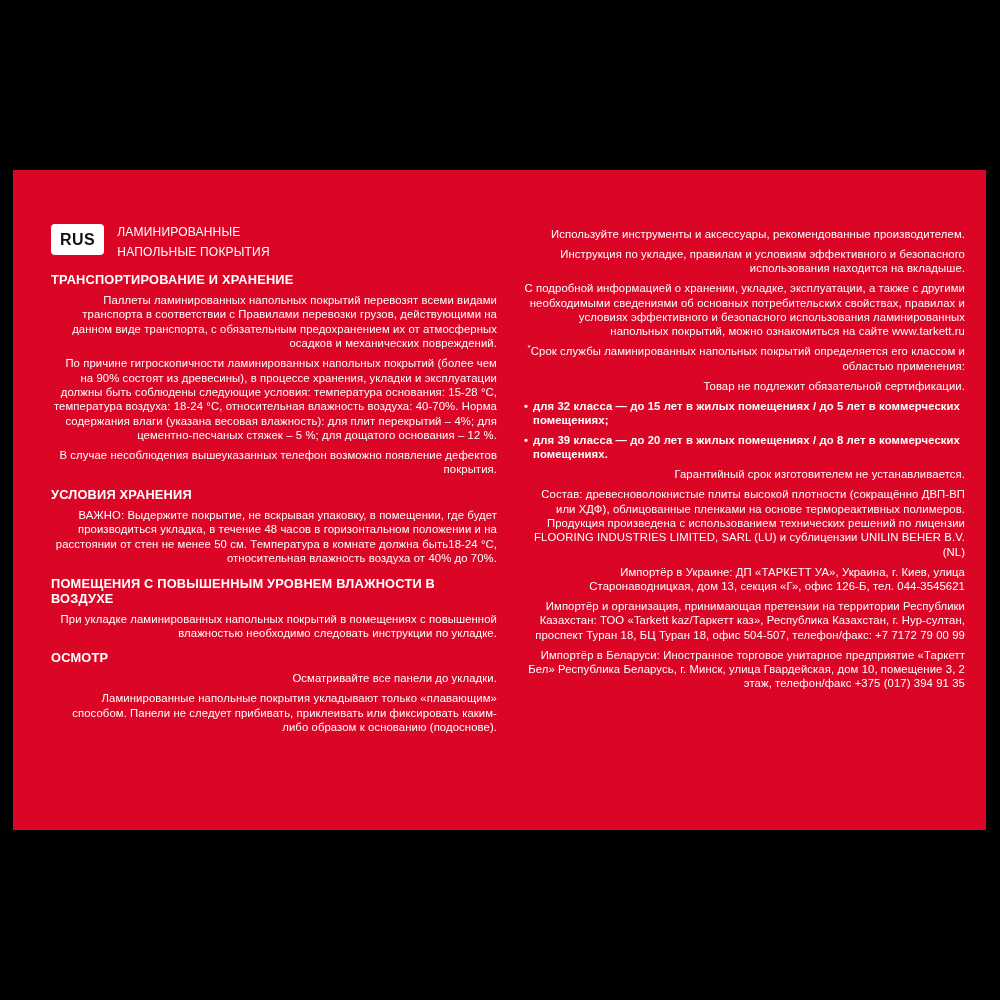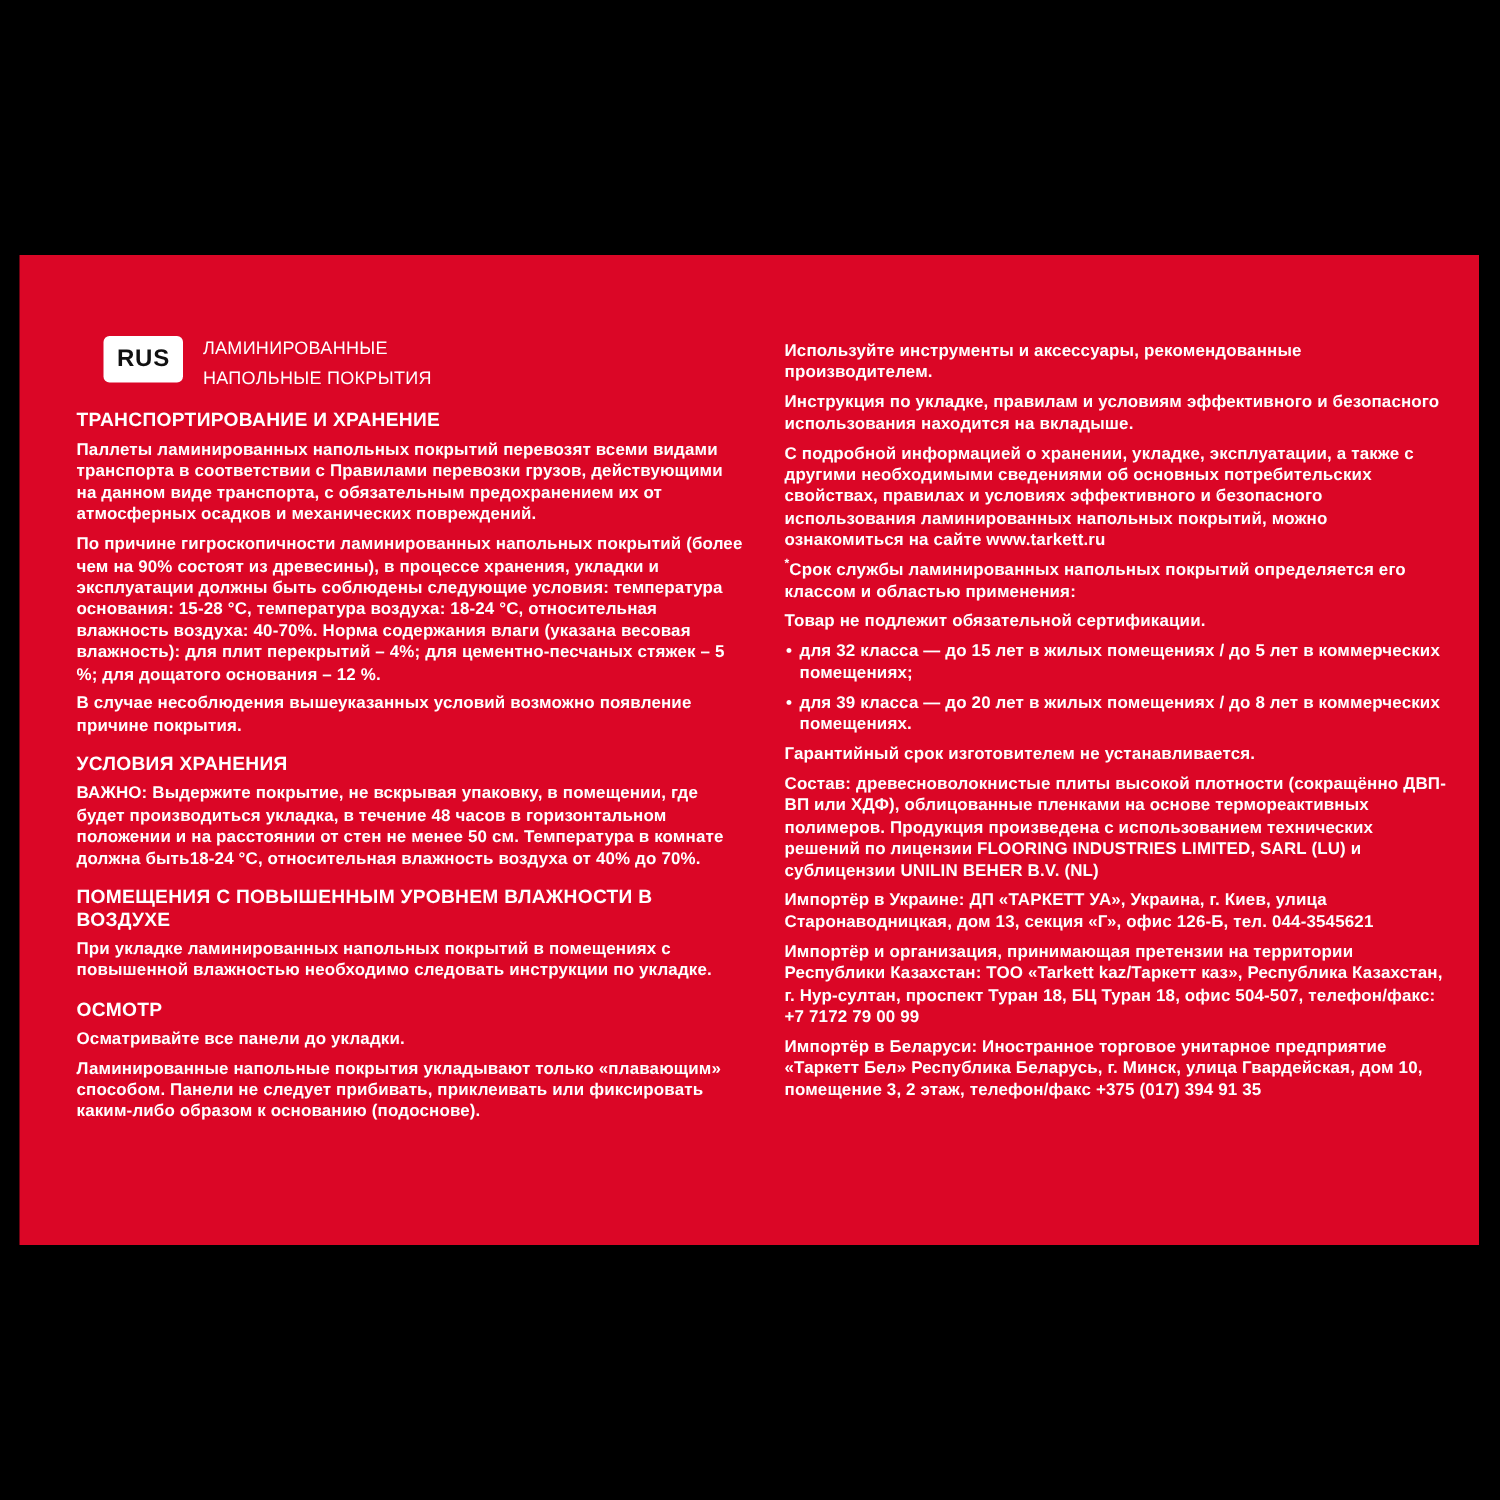--- a/index.html
+++ b/index.html
@@ -14,36 +14,36 @@
     background:var(--card,#DB0626);
     box-sizing:border-box;
     padding:52px 21px 40px 38px;
     display:flex;
     color:var(--text,#fff);
     overflow:hidden;
   }
   .col-left{width:446px;flex:0 0 446px;}
   .col-gap{width:26px;flex:0 0 26px;}
   .col-right{flex:1 1 auto;padding-top:5px;}
-  .header-row{display:flex;align-items:flex-start;margin-bottom:10px;margin-left:18px;}
+  .header-row{display:flex;align-items:flex-start;margin-bottom:10px;}
   .badge{
     background:var(--badge_bg,#fff);color:var(--badge_text,#111);
     font-weight:bold;font-size:16px;line-height:1;
     padding:8px 9px 7px 9px;border-radius:4px;letter-spacing:.5px;
     margin-top:2px;
   }
   .title{margin-left:13px;font-size:12px;line-height:20px;font-weight:normal;letter-spacing:.2px;}
   .sec-heading{
     font-size:12.8px;font-weight:bold;letter-spacing:.2px;
     margin:10px 0 6px 0;line-height:15px;
   }
   .sec-heading:first-child{margin-top:0;}
   .body-p{
-    font-size:11.3px;font-weight:bold;line-height:14.4px;
-    margin:0 0 5.5px 0;letter-spacing:.1px;
+    font-size:11.3px;font-weight:normal;line-height:14.4px;
+    margin:0 0 5.5px 0;letter-spacing:.1px;text-align:right;
   }
   .body-p sup{font-size:8px;line-height:0;}
   .bullet{
     display:flex;font-size:11.3px;font-weight:bold;line-height:14.4px;
     margin:0 0 5.5px 1px;letter-spacing:.1px;
   }
   .bullet-marker{flex:0 0 auto;width:9px;}
   .bullet-text{flex:1 1 auto;}
 </style>
 </head>
@@ -55,21 +55,21 @@
       <div class="badge">RUS</div>
       <div class="title">
         <div>ЛАМИНИРОВАННЫЕ</div>
         <div>НАПОЛЬНЫЕ ПОКРЫТИЯ</div>
       </div>
     </div>
     <div id="left-sections">
         <div class="sec-heading">ТРАНСПОРТИРОВАНИЕ И ХРАНЕНИЕ</div>
         <p class="body-p">Паллеты ламинированных напольных покрытий перевозят всеми видами транспорта в соответствии с Правилами перевозки грузов, действующими на данном виде транспорта, с обязательным предохранением их от атмосферных осадков и механических повреждений.</p>
         <p class="body-p">По причине гигроскопичности ламинированных напольных покрытий (более чем на 90% состоят из древесины), в процессе хранения, укладки и эксплуатации должны быть соблюдены следующие условия: температура основания: 15-28 °С, температура воздуха: 18-24 °С, относительная влажность воздуха: 40-70%. Норма содержания влаги (указана весовая влажность): для плит перекрытий – 4%; для цементно-песчаных стяжек – 5 %; для дощатого основания – 12 %.</p>
-        <p class="body-p">В случае несоблюдения вышеуказанных условий возможно появление причине покрытия.</p>
+        <p class="body-p">В случае несоблюдения вышеуказанных телефон возможно появление дефектов покрытия.</p>
         <div class="sec-heading">УСЛОВИЯ ХРАНЕНИЯ</div>
         <p class="body-p">ВАЖНО: Выдержите покрытие, не вскрывая упаковку, в помещении, где будет производиться укладка, в течение 48 часов в горизонтальном положении и на расстоянии от стен не менее 50 см. Температура в комнате должна быть18-24 °С, относительная влажность воздуха от 40% до 70%.</p>
         <div class="sec-heading">ПОМЕЩЕНИЯ С ПОВЫШЕННЫМ УРОВНЕМ ВЛАЖНОСТИ В ВОЗДУХЕ</div>
         <p class="body-p">При укладке ламинированных напольных покрытий в помещениях с повышенной влажностью необходимо следовать инструкции по укладке.</p>
         <div class="sec-heading">ОСМОТР</div>
         <p class="body-p">Осматривайте все панели до укладки.</p>
         <p class="body-p">Ламинированные напольные покрытия укладывают только «плавающим» способом. Панели не следует прибивать, приклеивать или фиксировать каким-либо образом к основанию (подоснове).</p>
       </div>
   </div>
   <div class="col-gap"></div>

